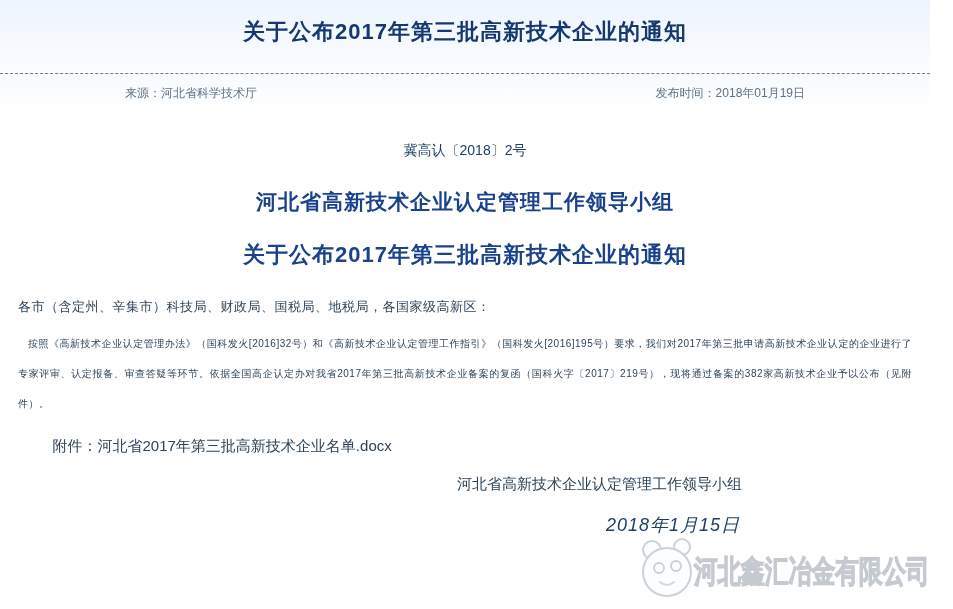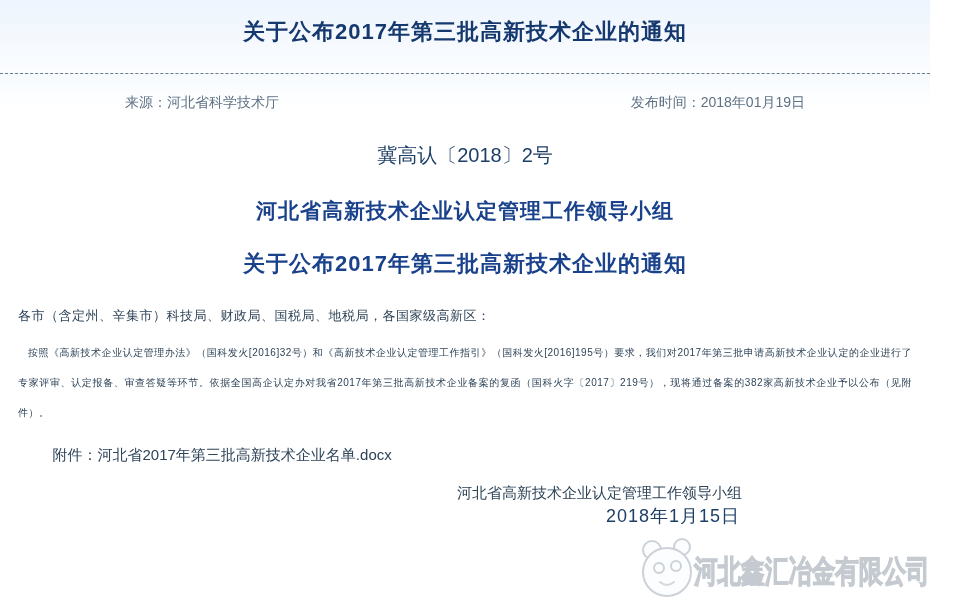--- a/index.html
+++ b/index.html
@@ -23,33 +23,33 @@
     padding-top: 17px;
     text-align: center;
     font-size: 22px;
     font-weight: bold;
     color: #15396f;
     letter-spacing: 1px;
   }
   .meta-row {
     height: 38px;
     display: flex;
-    align-items: flex-end;
+    align-items: center;
     justify-content: space-between;
     padding: 0 125px;
     background: linear-gradient(to bottom, #f6fafe 0%, #ffffff 90%);
-    font-size: 14px;
+    font-size: 12px;
     color: #5e7184;
   }
   
   .content { padding: 0 18px; }
   .doc-number {
     margin-top: 30px;
     text-align: center;
-    font-size: 20px;
+    font-size: 14px;
     color: #1d3f66;
   }
   .org-heading {
     margin-top: 28px;
     text-align: center;
     font-size: 21px;
     font-weight: bold;
     color: #1a428c;
     letter-spacing: 1px;
   }
@@ -85,25 +85,27 @@
   }
   .signature-line {
     margin-top: 12px;
     font-size: 15px;
     line-height: 22px;
     text-align: right;
     padding-right: 170px;
     color: #2e4458;
   }
   .date-line {
+    margin-top: 18px;
     width: fit-content;
     margin-left: 588px;
     font-size: 18px;
     letter-spacing: 1px;
     color: #1d3f66;
+    font-style: italic;
   }
   
   .watermark {
     position: absolute;
     left: 638px;
     top: 538px;
     display: flex;
     align-items: center;
     pointer-events: none;
     z-index: 5;

